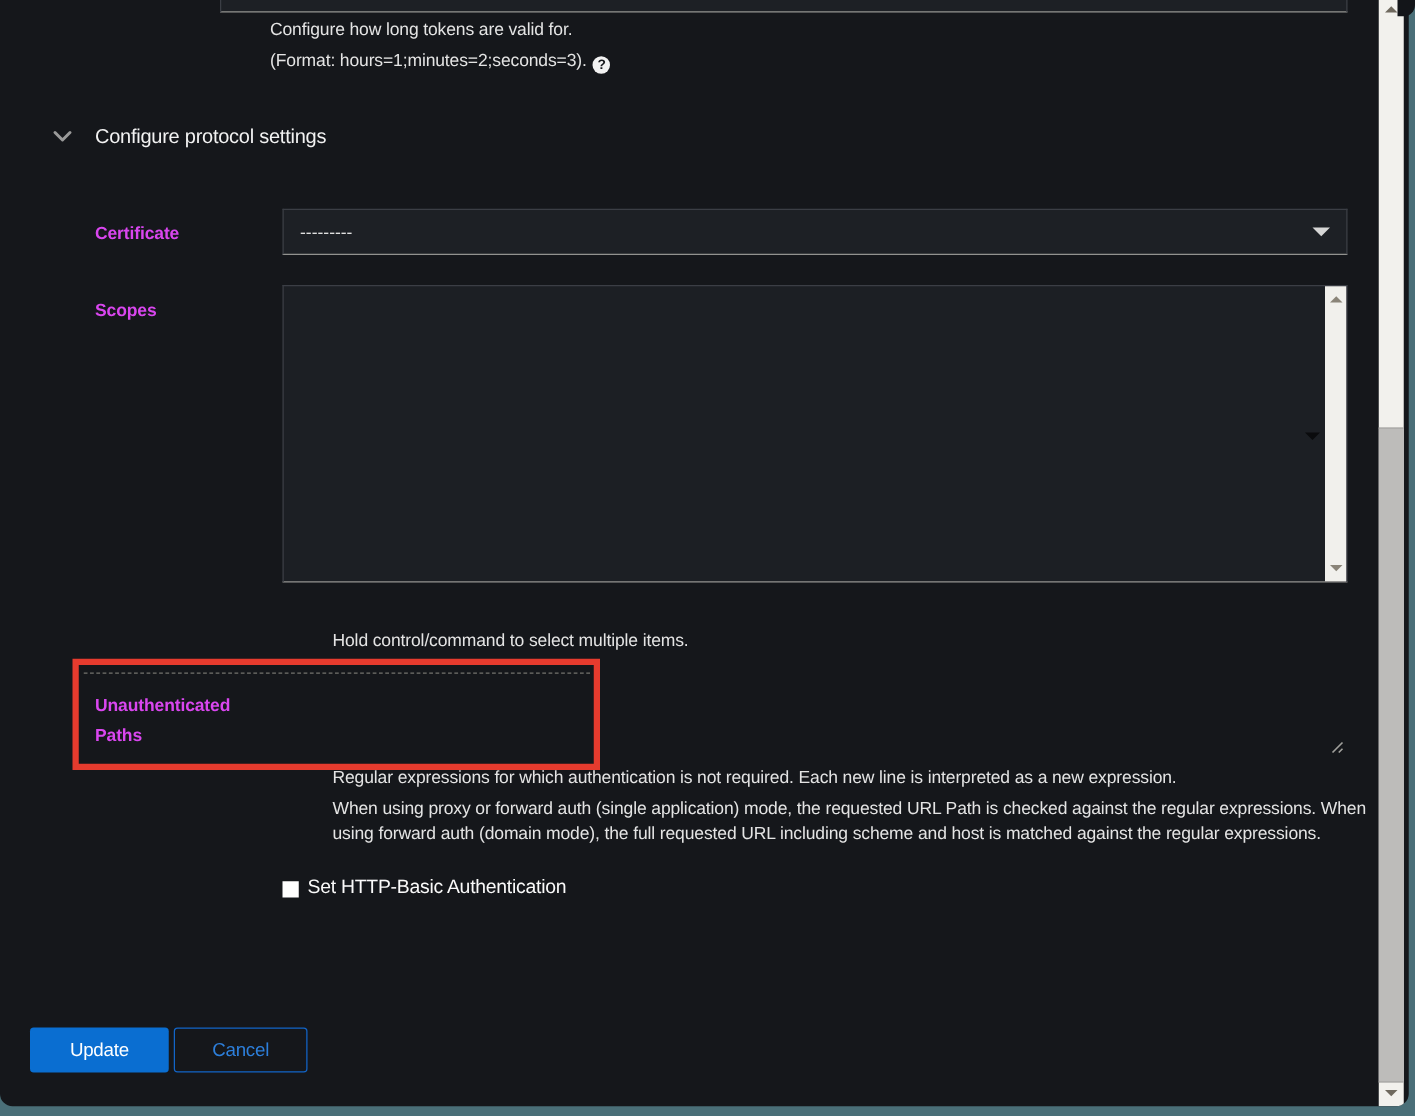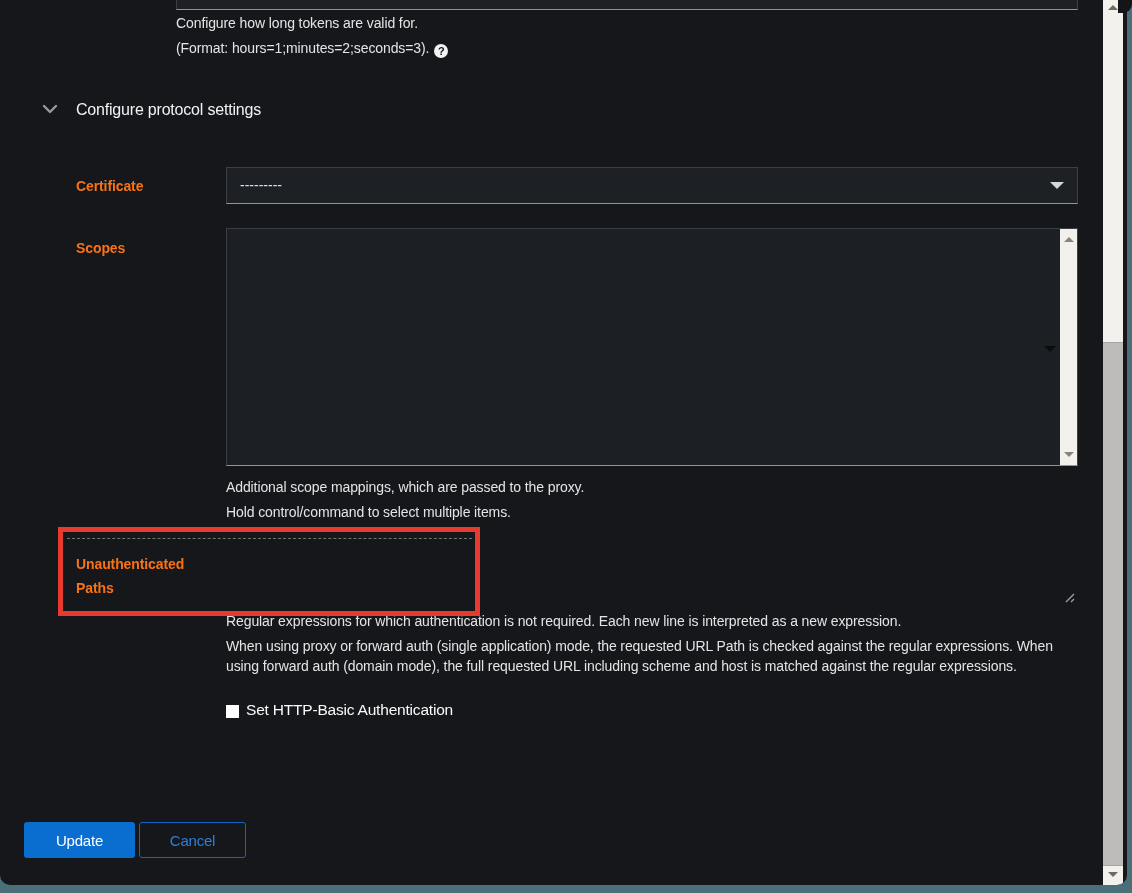--- a/index.html
+++ b/index.html
@@ -13,22 +13,22 @@
     position: absolute; left: 0; top: 0; width: 1127px; height: 885px;
     background: #15171b;
     border-radius: 0 0 10px 10px;
     overflow: hidden;
   }
   .corner-notch {
     position: absolute; left: 1118px; top: 0; width: 14px; height: 13px;
     background: #131519; border-bottom-right-radius: 9px; z-index: 5;
   }
   .abs { position: absolute; }
-  .help-text { font-size: 14px; color: #e4e4e4; letter-spacing: -0.1px; line-height: 20px; }
-  .form-label { font-size: 14px; font-weight: bold; color: #f97316; letter-spacing: -0.1px; line-height: 24px; }
+  .help-text { font-size: 14px; color: #e4e4e4; letter-spacing: -0.1px; line-height: 20px; margin-left: 40px; }
+  .form-label { font-size: 14px; font-weight: bold; color: #d946ef; letter-spacing: -0.1px; line-height: 24px; }
   .section-title { font-size: 16px; color: #f2f2f2; letter-spacing: -0.2px; cursor: pointer; }
 
   
   .top-input {
     left: 176px; top: -28px; width: 902px; height: 38px;
     background: #1d2025;
     border: 1px solid #3b3e45; border-bottom: 1px solid #92928f;
   }
   .help-icon {
     display: inline-block; width: 14px; height: 14px; margin-left: 5px;
@@ -152,21 +152,20 @@
   </div>
 
   <div class="abs form-label" style="left:76px; top:236px;">Scopes</div>
   <div class="abs listbox">
     <span class="listbox-caret"></span>
     <div class="lb-scrollbar">
       <span class="sb-arrow-up" style="top:8px;"></span>
       <span class="sb-arrow-down" style="bottom:8px;"></span>
     </div>
   </div>
-  <div class="abs help-text" style="left:226px; top:477px;">Additional scope mappings, which are passed to the proxy.</div>
   <div class="abs form-label" style="left:76px; top:552px; width:132px;">Unauthenticated Paths</div>
 
   <div class="abs help-text" style="left:226px; top:502px;">Hold control/command to select multiple items.</div>
   <svg class="abs resize-grip" viewBox="0 0 12 12">
     <path d="M11 3 L3 11 M11 8 L8 11" stroke="#a0a09c" stroke-width="1.3" fill="none"></path>
   </svg>
 
   <div class="abs help-text" style="left:226px; top:611px; width:858px;">Regular expressions for which authentication is not required. Each new line is interpreted as a new expression.</div>
   <div class="abs help-text" style="left:226px; top:636px; width:858px;">When using proxy or forward auth (single application) mode, the requested URL Path is checked against the regular expressions. When using forward auth (domain mode), the full requested URL including scheme and host is matched against the regular expressions.</div>
 

